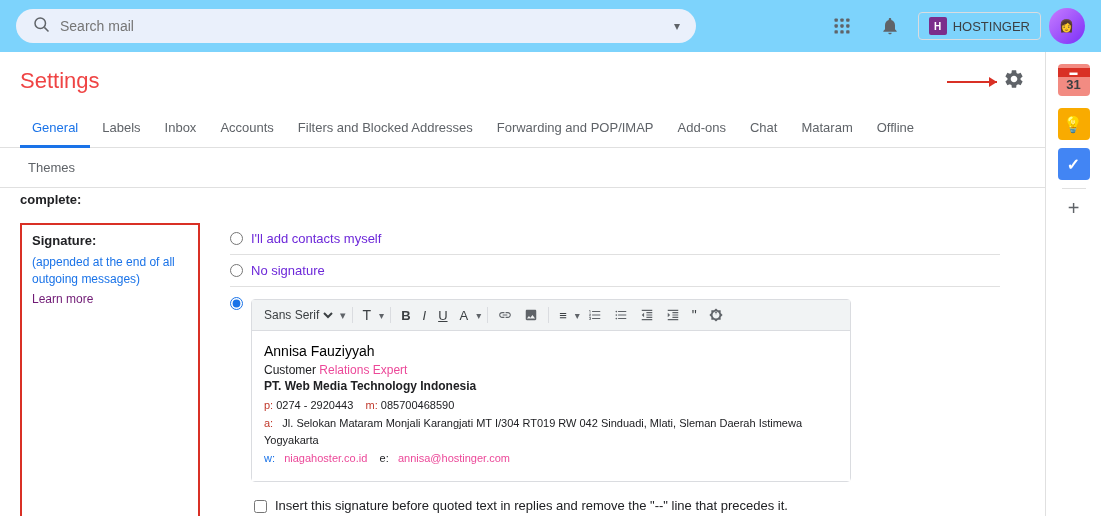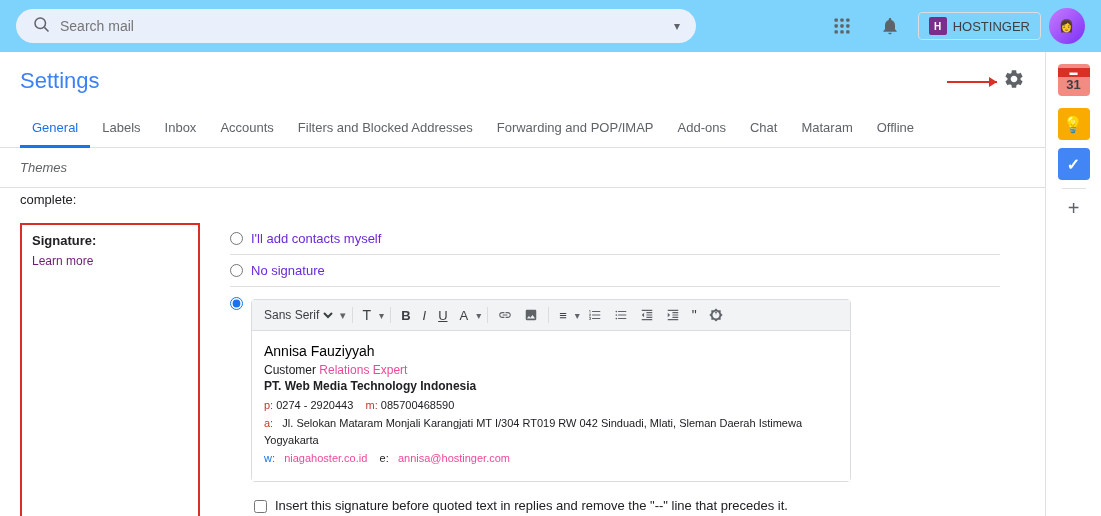--- a/index.html
+++ b/index.html
@@ -98,21 +98,21 @@
     }
 
     
     .settings-content {
       flex: 1;
       overflow: hidden;
     }
     .settings-title {
       font-size: 22px;
       font-weight: 400;
-      color: #3b82f6;
+      color: #ef4444;
       margin-bottom: 16px;
     }
     .gear-icon-main {
       color: #5f6368;
       font-size: 22px;
       cursor: pointer;
     }
 
     
     .nav-tabs {
@@ -133,23 +133,22 @@
     }
     .nav-tab.active {
       color: #1a73e8;
       border-bottom: 3px solid #1a73e8;
       font-weight: 500;
     }
 
     
     .sub-tabs {
       display: flex;
-      padding: 8px 20px;
+      padding: 8px 28px;
       border-bottom: 1px solid #e0e0e0;
-      font-style: italic;
     }
     .sub-tab {
       font-size: 13px;
       color: #5f6368;
       cursor: pointer;
       padding: 4px 0;
     }
 
     
     .content-area {
@@ -182,21 +181,21 @@
       display: block;
       margin-top: 4px;
     }
 
     
     .complete-row {
       display: flex;
       padding: 4px 20px;
     }
     .complete-text {
-      font-weight: 400;
+      font-weight: 700;
       font-size: 13px;
     }
 
     
     .radio-options {
       display: flex;
       flex-direction: column;
       gap: 0;
     }
     .radio-row {
@@ -453,20 +452,21 @@
     </div>
 
     <div class="complete-row">
       <span class="complete-text">complete:</span>
     </div>
 
     <div class="content-area">
 
       <div class="signature-label-box">
         <div class="signature-label-title">Signature:</div>
+        <span class="signature-label-desc">(appended at the end of all outgoing messages)</span>
         <a class="signature-learn-more" href="#">Learn more</a>
       </div>
 
       <div class="radio-options">
 
         <div class="radio-row">
           <input type="radio" name="sig" style="">
           <span class="radio-label">I'll add contacts myself</span>
         </div>
 

